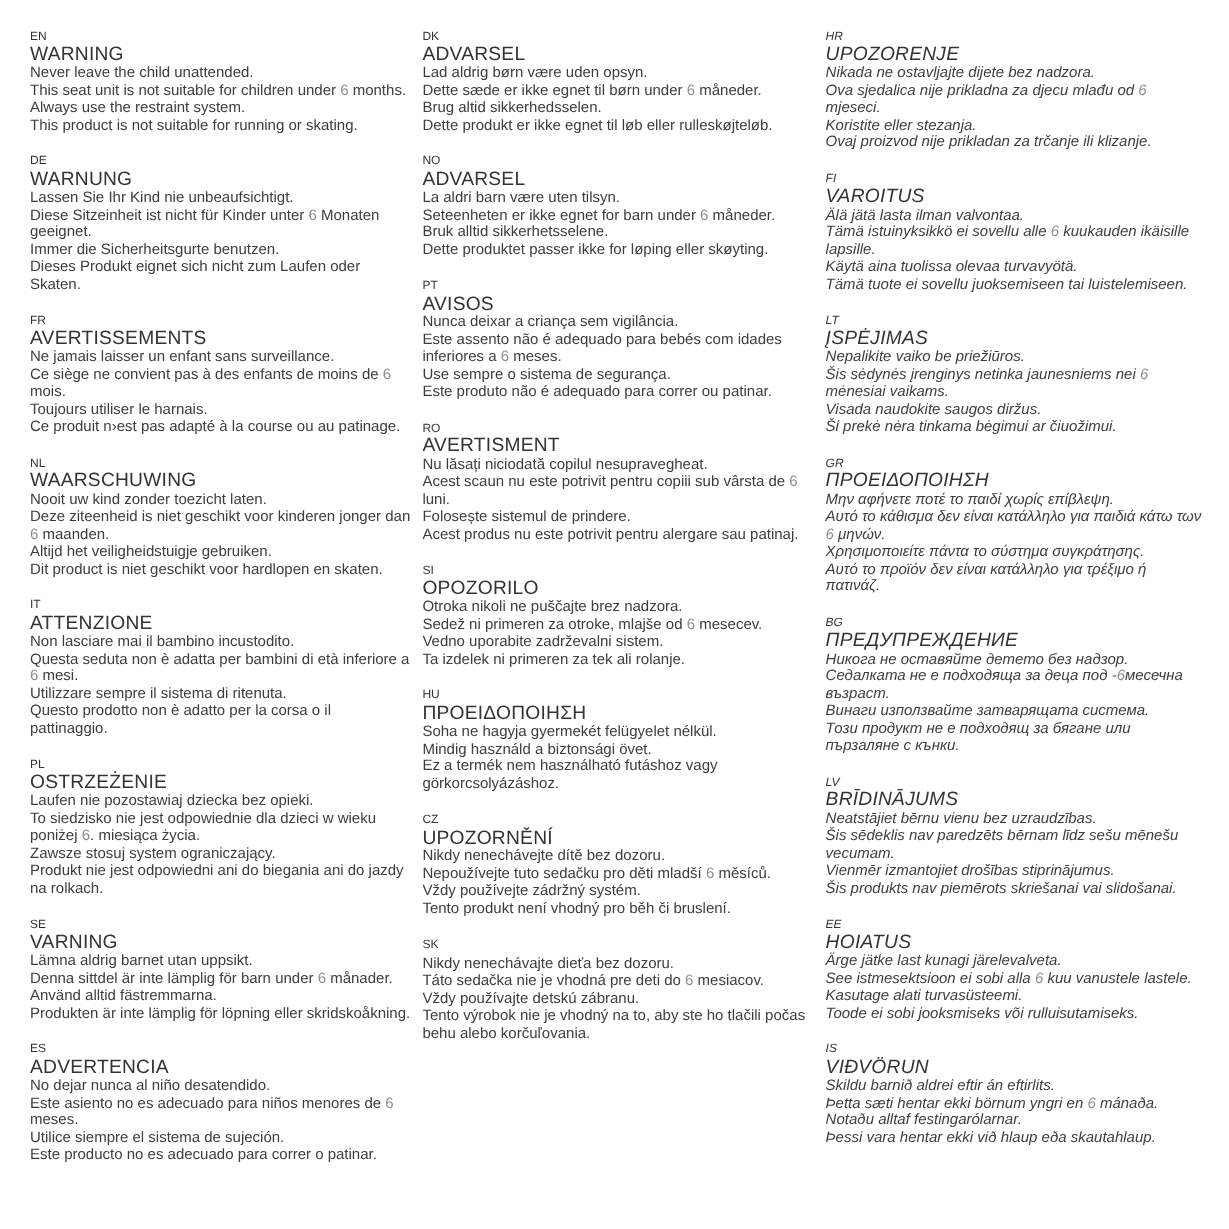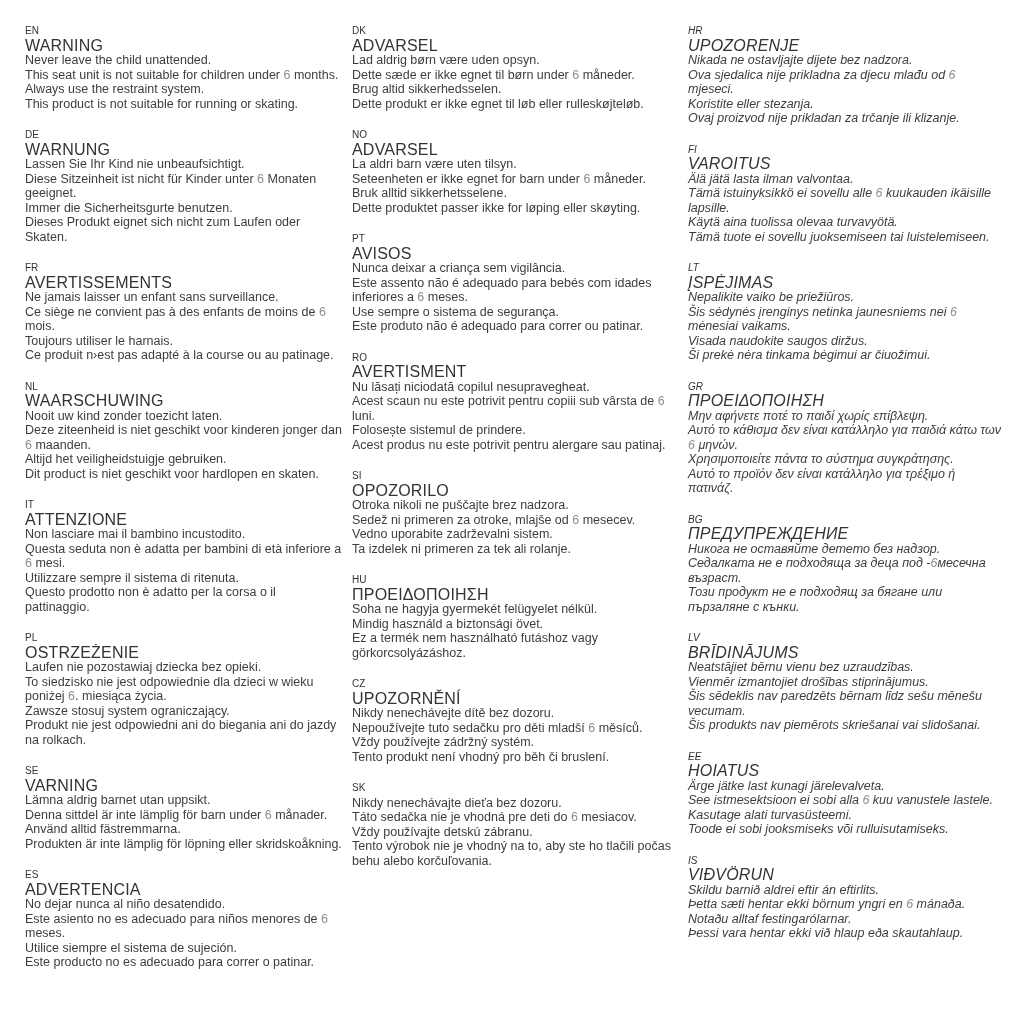--- a/index.html
+++ b/index.html
@@ -201,28 +201,29 @@
         <div class="warning-line">Μην αφήνετε ποτέ το παιδί χωρίς επίβλεψη.</div>
         <div class="warning-line">Αυτό το κάθισμα δεν είναι κατάλληλο για παιδιά κάτω των <span class="num">6</span> μηνών.</div>
         <div class="warning-line">Χρησιμοποιείτε πάντα το σύστημα συγκράτησης.</div>
         <div class="warning-line">Αυτό το προϊόν δεν είναι κατάλληλο για τρέξιμο ή πατινάζ.</div>
       </section>
       <section class="lang-section">
         <div class="lang-code">BG</div>
         <div class="section-title">ПРЕДУПРЕЖДЕНИЕ</div>
         <div class="warning-line">Никога не оставяйте детето без надзор.</div>
         <div class="warning-line">Седалката не е подходяща за деца под -<span class="num">6</span>месечна възраст.</div>
+        <div class="warning-line">Винаги използвайте затварящата система.</div>
         <div class="warning-line">Този продукт не е подходящ за бягане или пързаляне с кънки.</div>
       </section>
       <section class="lang-section">
         <div class="lang-code">LV</div>
         <div class="section-title">BRĪDINĀJUMS</div>
         <div class="warning-line">Neatstājiet bērnu vienu bez uzraudzības.</div>
+        <div class="warning-line">Šis sēdeklis nav paredzēts bērnam līdz sešu mēnešu vecumam.</div>
         <div class="warning-line">Vienmēr izmantojiet drošības stiprinājumus.</div>
-        <div class="warning-line">Šis sēdeklis nav paredzēts bērnam līdz sešu mēnešu vecumam.</div>
         <div class="warning-line">Šis produkts nav piemērots skriešanai vai slidošanai.</div>
       </section>
       <section class="lang-section">
         <div class="lang-code">EE</div>
         <div class="section-title">HOIATUS</div>
         <div class="warning-line">Ärge jätke last kunagi järelevalveta.</div>
         <div class="warning-line">See istmesektsioon ei sobi alla <span class="num">6</span> kuu vanustele lastele.</div>
         <div class="warning-line">Kasutage alati turvasüsteemi.</div>
         <div class="warning-line">Toode ei sobi jooksmiseks või rulluisutamiseks.</div>
       </section>

